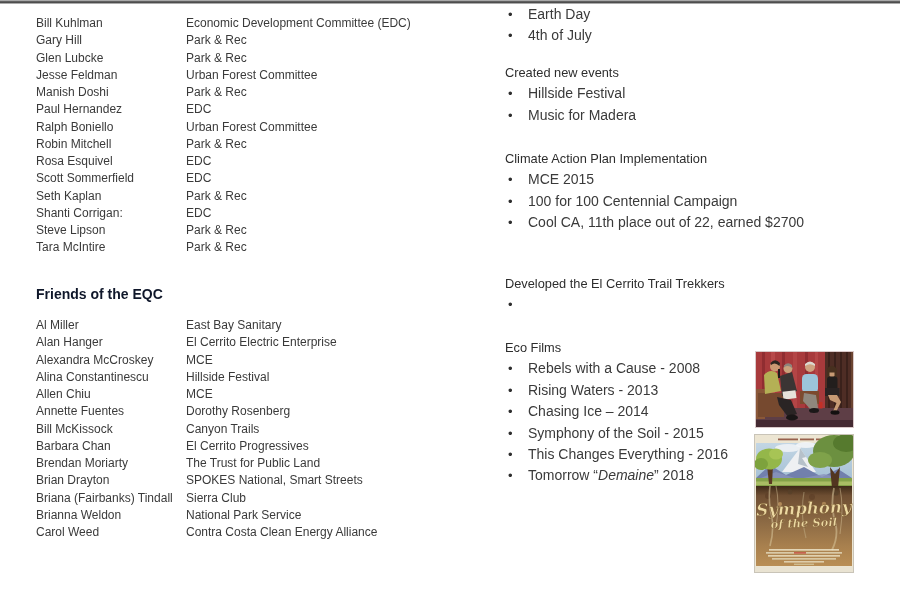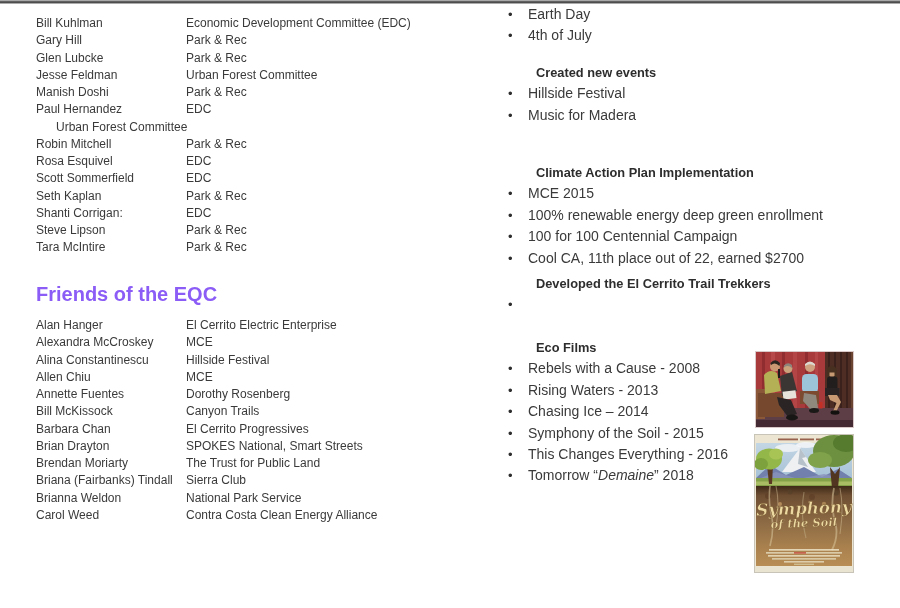--- a/index.html
+++ b/index.html
@@ -7,28 +7,28 @@
         font-family:"Liberation Sans",sans-serif;color:#3a3a3a;}
   #top-border{position:absolute;left:0;top:0;width:900px;height:4px;
         background:linear-gradient(180deg,#d6d6d6 0%,#6a6a6a 30%,#454545 60%,#9a9a9a 85%,#ffffff 100%);}
 
   
   .name-list{position:absolute;left:36px;width:430px;}
   .row{display:flex;height:17.25px;line-height:17.25px;font-size:12px;}
   .nm{width:130px;flex:0 0 auto;white-space:nowrap;}
   .af{white-space:nowrap;margin-left:20px;}
   #committee-list{top:15px;}
-  #friends-heading{position:absolute;left:36px;top:284px;font-size:20px;font-weight:bold;
-        color:#8b5cf6;line-height:21px;}
+  #friends-heading{position:absolute;left:36px;top:284px;font-size:14px;font-weight:bold;
+        color:#0f172a;line-height:21px;}
   #friends-list{top:317px;}
 
   
   #right-col{position:absolute;left:505px;top:0;width:395px;height:608px;}
   .sec{position:absolute;left:0;width:395px;}
-  .h{font-size:12.8px;font-weight:bold;color:#2d2d2d;line-height:21.4px;white-space:nowrap;margin-left:31px;}
+  .h{font-size:12.8px;font-weight:normal;color:#2d2d2d;line-height:21.4px;white-space:nowrap;}
   .li{display:flex;line-height:21.4px;font-size:14px;white-space:nowrap;}
   .dot{flex:0 0 23px;padding-left:3px;box-sizing:border-box;}
   .dot::before{content:"\2022";font-size:13px;color:#2d2d2d;}
   .it i{font-style:italic;margin-top:7px;}
 
   
   #panel-photo{position:absolute;left:755px;top:351px;width:99px;height:77px;}
   #symphony-poster{position:absolute;left:754px;top:434px;width:100px;height:139px;}
   #panel-photo svg,#symphony-poster svg{display:block;width:100%;height:100%;}
 </style>
@@ -57,20 +57,21 @@
       </div>
     <div class="row">
         <span class="nm">Manish Doshi</span>
         <span class="af">Park &amp; Rec</span>
       </div>
     <div class="row">
         <span class="nm">Paul Hernandez</span>
         <span class="af">EDC</span>
       </div>
     <div class="row">
+        <span class="nm">Ralph Boniello</span>
         <span class="af">Urban Forest Committee</span>
       </div>
     <div class="row">
         <span class="nm">Robin Mitchell</span>
         <span class="af">Park &amp; Rec</span>
       </div>
     <div class="row">
         <span class="nm">Rosa Esquivel</span>
         <span class="af">EDC</span>
       </div>
@@ -93,20 +94,24 @@
     <div class="row">
         <span class="nm">Tara McIntire</span>
         <span class="af">Park &amp; Rec</span>
       </div>
   </div>
 
   <div id="friends-heading">Friends of the EQC</div>
 
   <div id="friends-list" class="name-list">
     <div class="row">
+        <span class="nm">Al Miller</span>
+        <span class="af">East Bay Sanitary</span>
+      </div>
+    <div class="row">
         <span class="nm">Alan Hanger</span>
         <span class="af">El Cerrito Electric Enterprise</span>
       </div>
     <div class="row">
         <span class="nm">Alexandra McCroskey</span>
         <span class="af">MCE</span>
       </div>
     <div class="row">
         <span class="nm">Alina Constantinescu</span>
         <span class="af">Hillside Festival</span>
@@ -121,28 +126,28 @@
       </div>
     <div class="row">
         <span class="nm">Bill McKissock</span>
         <span class="af">Canyon Trails</span>
       </div>
     <div class="row">
         <span class="nm">Barbara Chan</span>
         <span class="af">El Cerrito Progressives</span>
       </div>
     <div class="row">
+        <span class="nm">Brendan Moriarty</span>
+        <span class="af">The Trust for Public Land</span>
+      </div>
+    <div class="row">
         <span class="nm">Brian Drayton</span>
         <span class="af">SPOKES National, Smart Streets</span>
       </div>
     <div class="row">
-        <span class="nm">Brendan Moriarty</span>
-        <span class="af">The Trust for Public Land</span>
-      </div>
-    <div class="row">
         <span class="nm">Briana (Fairbanks) Tindall</span>
         <span class="af">Sierra Club</span>
       </div>
     <div class="row">
         <span class="nm">Brianna Weldon</span>
         <span class="af">National Park Service</span>
       </div>
     <div class="row">
         <span class="nm">Carol Weed</span>
         <span class="af">Contra Costa Clean Energy Alliance</span>
@@ -167,29 +172,25 @@
       <div class="li">
           <span class="dot"></span>
           <span class="it">Hillside Festival</span>
         </div>
       <div class="li">
           <span class="dot"></span>
           <span class="it">Music for Madera</span>
         </div>
     </div>
 
-    <div class="sec" style="top:162px">
+    <div class="sec" style="top:148px">
       <div class="h">Climate Action Plan Implementation</div>
       <div class="li">
           <span class="dot"></span>
           <span class="it">MCE 2015</span>
-        </div>
-      <div class="li">
-          <span class="dot"></span>
-          <span class="it">100% renewable energy deep green enrollment</span>
         </div>
       <div class="li">
           <span class="dot"></span>
           <span class="it">100 for 100 Centennial Campaign</span>
         </div>
       <div class="li">
           <span class="dot"></span>
           <span class="it">Cool CA, 11th place out of 22, earned $2700</span>
         </div>
     </div>

